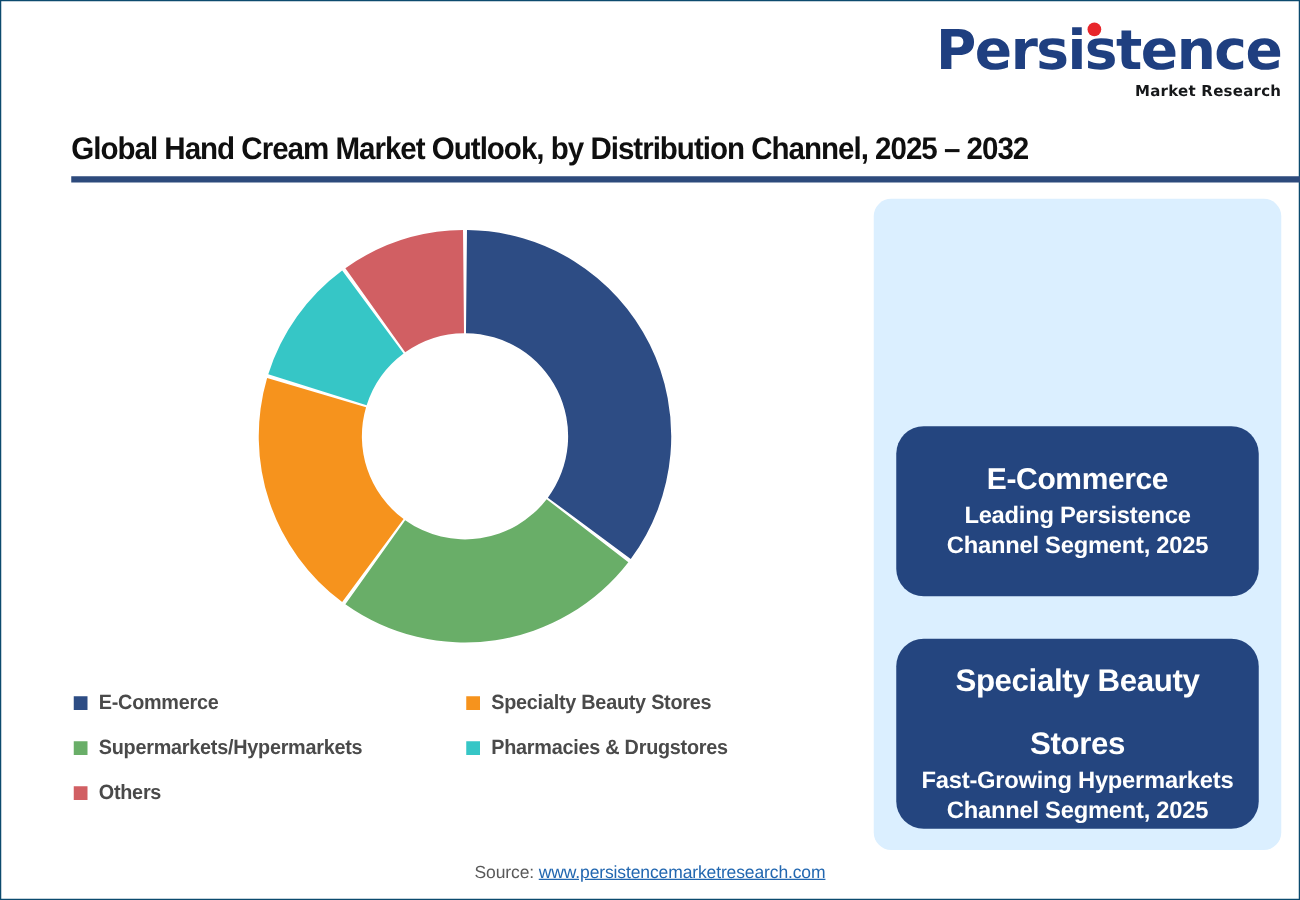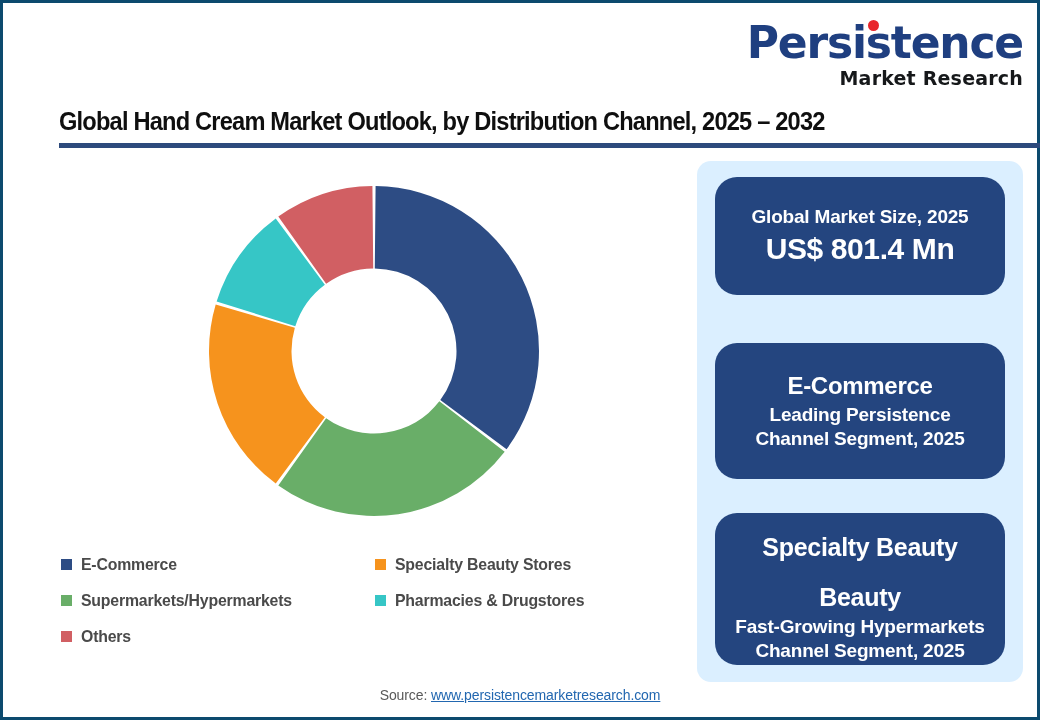--- a/index.html
+++ b/index.html
@@ -8,21 +8,21 @@
     width:1040px; height:720px;
     background:#ffffff;
     font-family:"Liberation Sans", sans-serif;
     overflow:hidden;
   }
 
   #infographic {
     position:relative;
     width:1040px; height:720px;
     background:#ffffff;
-    border:3px solid #0c4a6e;
+    border:1px solid #0c4a6e;
   }
 
   
   .logo-block {
     position:absolute;
     right:14px; top:18px;
     text-align:right;
     line-height:1;
   }
   .logo-main {
@@ -36,21 +36,21 @@
   }
   .logo-dot {
     position:absolute;
     left:121px; top:-1px;
     width:11px; height:11px;
     border-radius:50%;
     background:#e8262b;
   }
   .logo-sub {
     font-family:"DejaVu Sans", sans-serif;
-    font-size:19px;
+    font-size:12px;
     font-weight:700;
     letter-spacing:0.2px;
     color:#16181a;
     margin-top:4px;
     text-align:right;
   }
 
   
   .title-wrap {
     position:absolute;
@@ -232,34 +232,30 @@
         </div>
         <div class="legend-item">
           <span class="legend-swatch" style="background: rgb(209, 95, 99);"></span>
           <span class="legend-label">Others</span>
         </div>
       </div>
   </div>
 
   <div class="right-panel">
 
-    <div class="kpi-card" id="kpi-market-size">
-      <div class="kpi-small">Global Market Size, 2025</div>
-      <div class="kpi-big">US$ 801.4 Mn</div>
-    </div>
 
     <div class="kpi-card" id="kpi-leading">
       <div class="kpi-heading">E-Commerce</div>
       <div class="kpi-small">Leading Persistence</div>
       <div class="kpi-small">Channel Segment, 2025</div>
     </div>
 
     <div class="kpi-card" id="kpi-fastgrowing">
       <div class="kpi-heading two-line">Specialty Beauty</div>
-      <div class="kpi-heading two-line">Beauty</div>
+      <div class="kpi-heading two-line">Stores</div>
       <div class="kpi-small">Fast-Growing Hypermarkets</div>
       <div class="kpi-small">Channel  Segment, 2025</div>
     </div>
   </div>
 
   <div class="source-line">
     <span>Source: </span><a class="source-link" href="#">www.persistencemarketresearch.com</a>
   </div>
 
 </div>

